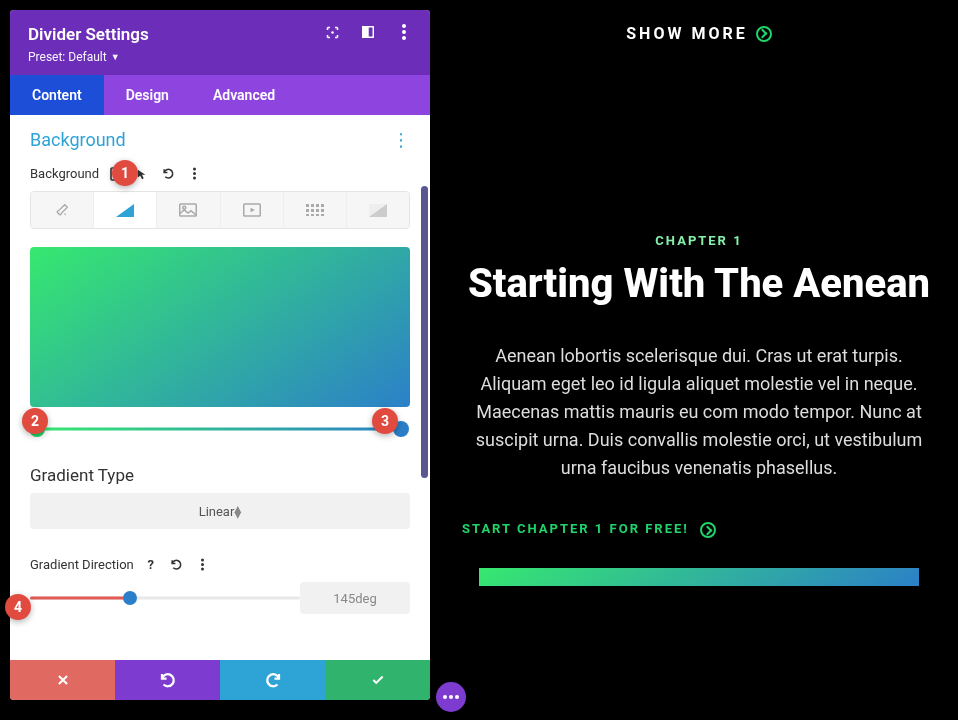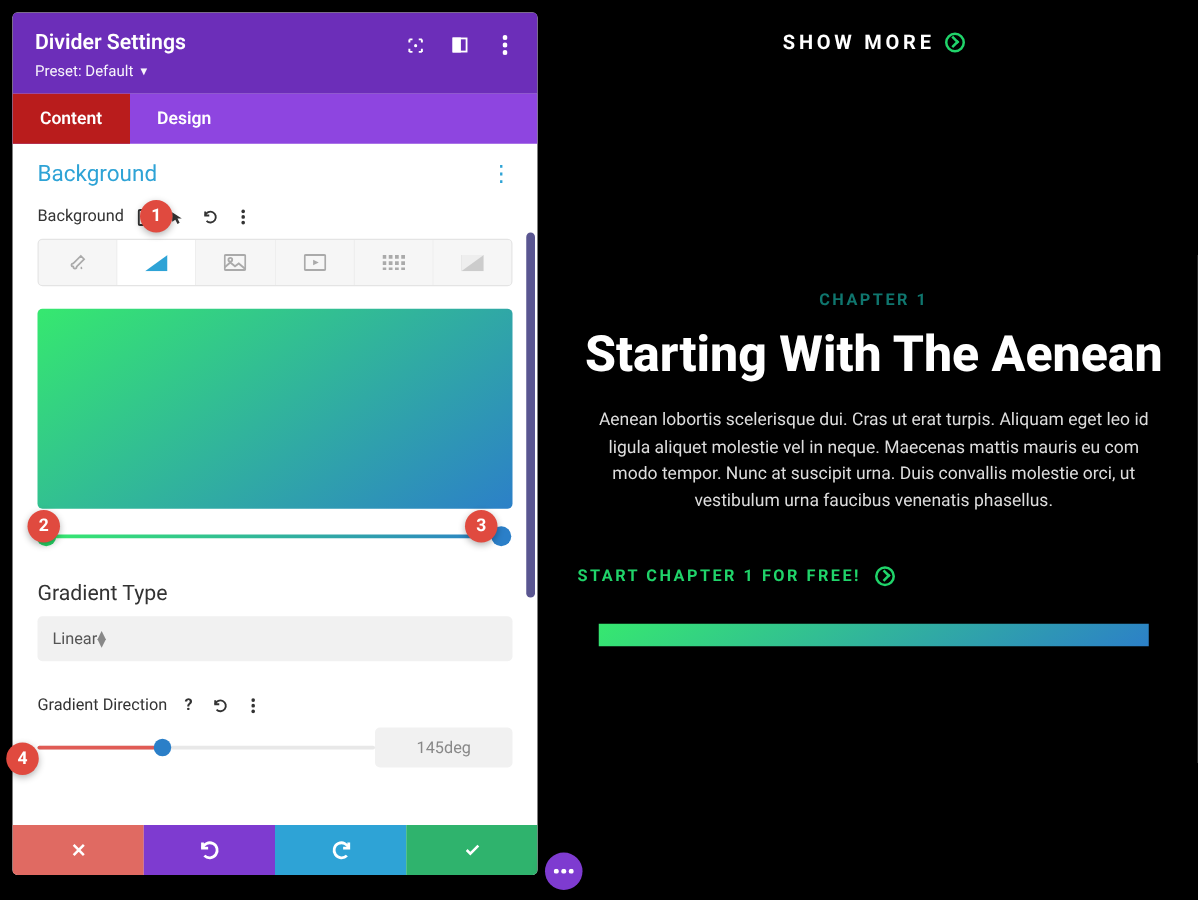--- a/index.html
+++ b/index.html
@@ -48,36 +48,36 @@
   }
   .circ-arrow::after{
     content:"";
     width:5px;height:5px;
     border-right:2px solid #20d46a;
     border-top:2px solid #20d46a;
     transform:rotate(45deg);
     margin-left:-2px;
   }
   .chapter-label{
-    color:#0f766e;
+    color:#86efac;
     font-weight:700;
     letter-spacing:2px;
     font-size:13px;
     margin-top:190px;
   }
   .chapter-title{
     font-size:40px;
     font-weight:800;
     margin-top:14px;
     line-height:1.1;
   }
   .chapter-body{
-    font-size:14px;
+    font-size:18px;
     line-height:1.55;
-    margin:20px auto 0;
+    margin:36px auto 0;
     max-width:460px;
     color:#ddd;
   }
   .start-link{
     color:#20d46a;
     font-weight:700;
     letter-spacing:2px;
     font-size:13px;
     margin-top:40px;
     display:block;
@@ -104,38 +104,38 @@
     box-shadow:0 4px 30px rgba(0,0,0,.4);
     display:flex;
     flex-direction:column;
     overflow:hidden;
   }
   .panel-header{
     background:#6c2eb9;
     color:#fff;
     padding:14px 18px 10px;
   }
-  .panel-title-row{display:flex;align-items:flex-end;justify-content:space-between;}
+  .panel-title-row{display:flex;align-items:flex-start;justify-content:space-between;}
   .panel-title{font-size:17px;font-weight:600;}
   .panel-header-icons{display:flex;gap:20px;align-items:center;}
   .hicon{width:16px;height:16px;display:inline-flex;align-items:center;justify-content:center;cursor:pointer;}
   .preset{font-size:12px;margin-top:6px;opacity:.95;display:inline-flex;align-items:center;gap:4px;cursor:pointer;}
   .preset-caret{font-size:9px;}
   .tabs{
     display:flex;
     background:#8e45e0;
     color:#fff;
     font-size:14px;
   }
   .tab{
     padding:12px 22px;
     font-weight:600;
     cursor:pointer;
   }
-  .tab.active{background:#b91c1c;}
+  .tab.active{background:#1d4ed8;}
   .panel-body{
     flex:1;
     overflow:auto;
     padding:14px 20px 10px;
     color:#333;
     font-size:14px;
     position:relative;
   }
   .section-row{display:flex;justify-content:space-between;align-items:center;}
   .section-title{color:#2ea3d6;font-size:18px;font-weight:400;}
@@ -202,26 +202,26 @@
 
   .subfield{margin-top:28px;}
   .subfield label{font-size:17px;color:#333;}
   .select{
     margin-top:8px;
     width:100%;
     height:36px;
     border:none;
     background:#f1f1f1;
     border-radius:4px;
-    padding:0 12px;
+    padding:0 24px;
     font-size:13px;
     color:#555;
     display:flex;
     align-items:center;
-    justify-content:flex-start;
+    justify-content:center;
     cursor:pointer;
   }
   .select-caret{color:#888;font-size:14px;display:flex;flex-direction:column;line-height:6px;}
 
   .dir-row{display:flex;align-items:center;margin-top:10px;}
   .dir-slider{
     flex:1;
     position:relative;
     height:16px;
   }
@@ -335,20 +335,21 @@
       </div>
       <div class="preset">
         <span>Preset: Default</span>
         <span class="preset-caret">▼</span>
       </div>
     </div>
 
     <div class="tabs">
       <div class="tab active">Content</div>
       <div class="tab">Design</div>
+      <div class="tab">Advanced</div>
     </div>
 
     <div class="panel-body">
       <div class="section-row">
         <div class="section-title">Background</div>
         <div class="kebab">⋮</div>
       </div>
 
       <div class="field-label">
         <span>Background</span>

